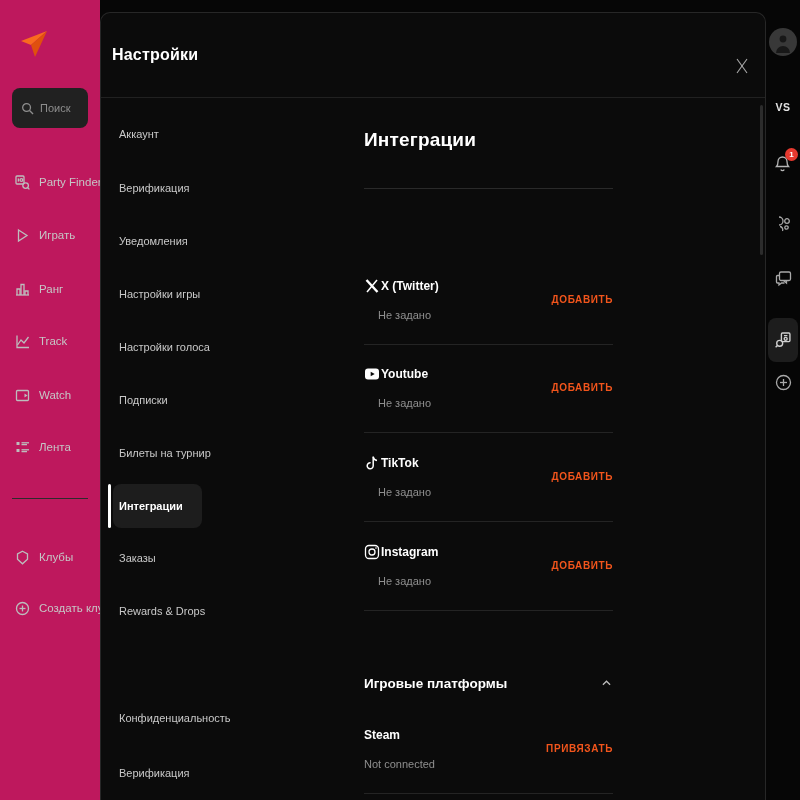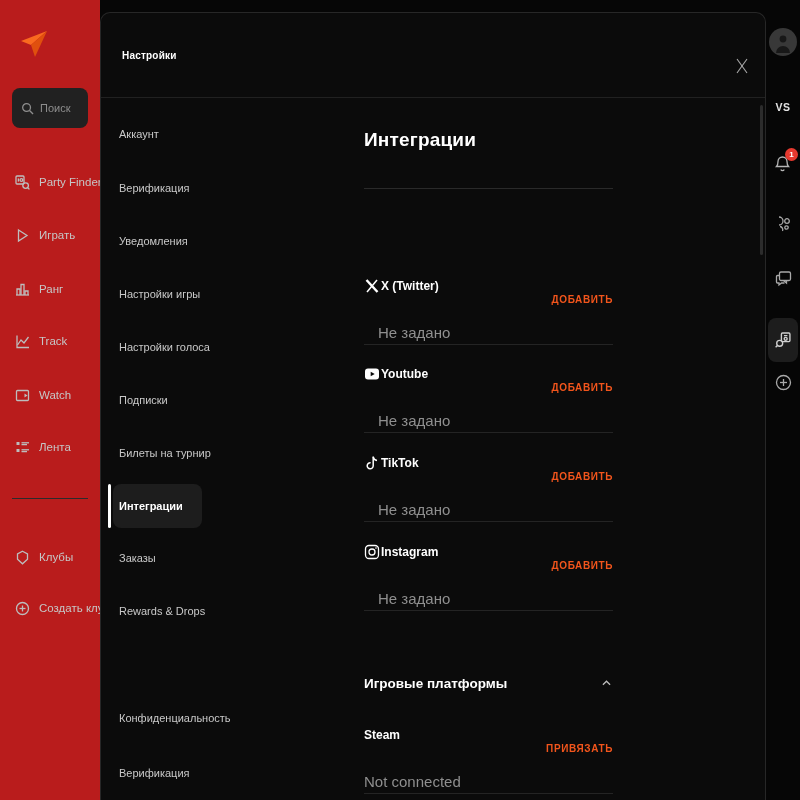--- a/index.html
+++ b/index.html
@@ -7,21 +7,21 @@
   body {
     background:#060606;
     font-family:"Liberation Sans", sans-serif;
     color:#fff;
     position:relative;
     overflow:hidden;
   }
   svg { display:block; }
 
   
-  .left-sidebar { position:absolute; left:0; top:0; width:100px; height:800px; background:#b91c1c; z-index:2; }
+  .left-sidebar { position:absolute; left:0; top:0; width:100px; height:800px; background:#be185d; z-index:2; }
   .logo { position:absolute; left:18px; top:28px; width:32px; height:32px; cursor:pointer; }
   .search-box {
     position:absolute; left:12px; top:88px; width:76px; height:40px;
     background:#212121; border-radius:8px; display:flex; align-items:center;
     gap:6px; padding:0 9px; color:#8d8d8d; font-size:11px; cursor:text;
   }
   .snav-item {
     position:absolute; left:15px; height:24px; display:flex; align-items:center;
     gap:9px; color:#c6c6c6; font-size:11.5px; white-space:nowrap; cursor:pointer;
   }
@@ -31,21 +31,21 @@
   
   .modal {
     position:absolute; left:100px; top:12px; width:666px; height:788px;
     background:#0b0b0b; border:1px solid #272727; border-bottom:none;
     border-radius:10px 10px 0 0; z-index:3;
   }
   .modal-header {
     position:absolute; left:0; top:0; right:0; height:85px;
     border-bottom:1px solid #212121; display:flex; align-items:center;
   }
-  .modal-title { font-size:10px; font-weight:bold; margin-left:21px; letter-spacing:.2px; }
+  .modal-title { font-size:16px; font-weight:bold; margin-left:11px; letter-spacing:.2px; }
   .modal-close { position:absolute; right:12px; top:42px; width:22px; height:22px; cursor:pointer;
     display:flex; align-items:center; justify-content:center; color:#a9a9a9; }
 
   .mnav-item { position:absolute; left:18px; height:22px; line-height:22px; font-size:11px; color:#c9c9c9;
     white-space:nowrap; cursor:pointer; z-index:2; }
   .mnav-selected-bg { position:absolute; left:12px; top:471px; width:89px; height:44px;
     background:#1d1d1d; border-radius:8px; z-index:1; }
   .mnav-selected-bar { position:absolute; left:7px; top:471px; width:3px; height:44px;
     background:#fff; border-radius:2px; }
   .mnav-item.sel { color:#fff; font-weight:bold; }
@@ -55,21 +55,21 @@
   .section-header { position:absolute; left:263px; width:249px; height:18px; display:flex;
     align-items:center; justify-content:space-between; }
   .section-title { font-size:13.5px; font-weight:bold; }
   .collapse-btn { width:14px; height:14px; display:flex; align-items:center; justify-content:center;
     color:#bdbdbd; cursor:pointer; }
 
   .irow { position:absolute; left:263px; width:249px; height:87px; }
   .irow .iticon { position:absolute; left:0; top:0; width:16px; height:16px; color:#fff; }
   .irow .ititle { position:absolute; left:17px; top:0; font-size:12px; font-weight:bold; line-height:16px; }
   .irow.noicon .ititle { left:0; }
-  .irow .istatus { position:absolute; left:14px; top:48px; font-size:15px; color:#8f8f8f; line-height:14px; }
+  .irow .istatus { position:absolute; left:14px; top:30px; font-size:11px; color:#8f8f8f; line-height:14px; }
   .irow.noicon .istatus { left:0; }
   .irow .iaction { position:absolute; right:0; top:15px; font-size:10px; font-weight:bold;
     letter-spacing:.6px; color:#f2551c; cursor:pointer; line-height:14px; }
   .irow .idiv { position:absolute; left:0; top:66px; width:249px; height:1px; background:#242424; }
 
   .modal-scrollthumb { position:absolute; right:2px; top:92px; width:3px; height:150px;
     background:#2c2c2c; border-radius:2px; }
 
   
   .right-rail { position:absolute; left:766px; top:0; width:34px; height:576px; z-index:2; }

